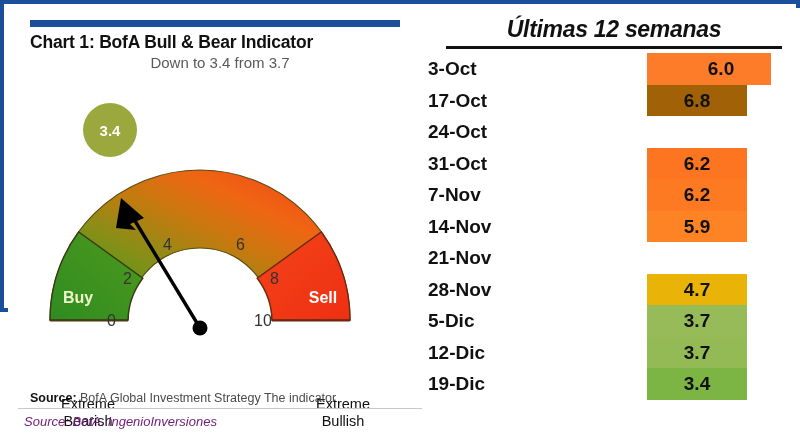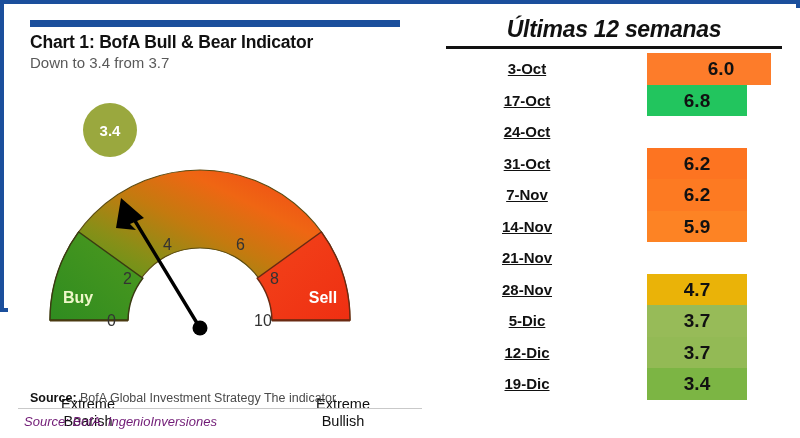--- a/index.html
+++ b/index.html
@@ -25,21 +25,21 @@
     position:absolute;left:22px;top:12px;width:370px;height:7px;
     background:#1b4f9c;
   }
   .chart-title{
     position:absolute;left:22px;top:24px;width:380px;
     font-size:17.5px;font-weight:bold;color:#111111;
     letter-spacing:-0.2px;white-space:nowrap;
   }
   .chart-sub{
     position:absolute;left:22px;top:46px;width:380px;
-    font-size:15px;color:#595959;white-space:nowrap;
+    font-size:15px;color:#595959;white-space:nowrap;text-align:center;
   }
 
   .gauge-wrap{position:absolute;left:0;top:70px;width:420px;height:300px;}
   .gauge-svg{position:absolute;left:0;top:0;}
 
   .bubble-text{
     font-size:15px;font-weight:bold;fill:#ffffff;
   }
   .tick-label{font-size:16px;fill:#333333;font-family:"Liberation Sans",sans-serif;}
   .zone-buy{font-size:16px;font-weight:bold;fill:#eef7c9;font-family:"Liberation Sans",sans-serif;}
@@ -80,25 +80,24 @@
   }
 
   .table{
     position:absolute;left:0px;top:45px;width:372px;
   }
   .trow{
     position:relative;height:31.5px;width:372px;
   }
   .tdate{
     position:absolute;left:0;top:0;width:208px;height:31.5px;
-    line-height:31.5px;text-align:center;
-    font-size:15px;font-weight:bold;color:#111111;
+    line-height:31.5px;text-align:left;
+    font-size:19px;font-weight:bold;color:#111111;
     padding-right:10px;box-sizing:border-box;
     white-space:nowrap;
-    text-decoration:underline;
   }
   .tval{
     position:absolute;left:219px;top:0;width:100px;height:31.5px;
     line-height:31.5px;text-align:center;
     font-size:19px;font-weight:bold;color:#111111;
   }
 </style>
 </head>
 <body>
 
@@ -179,21 +178,21 @@
   <div class="right-panel">
     <div class="panel-heading">Últimas 12 semanas</div>
     <div class="panel-underline"></div>
     <div class="table" id="weekly-table">
         <div class="trow">
           <div class="tdate">3-Oct</div>
           <div class="tval" style="background: rgb(253, 124, 42); padding-left: 24px;">6.0</div>
         </div>
         <div class="trow">
           <div class="tdate">17-Oct</div>
-          <div class="tval" style="background: #22c55e;">6.8</div>
+          <div class="tval" style="background: #a16207;">6.8</div>
         </div>
         <div class="trow">
           <div class="tdate">24-Oct</div>
         </div>
         <div class="trow">
           <div class="tdate">31-Oct</div>
           <div class="tval" style="background: rgb(253, 116, 33);">6.2</div>
         </div>
         <div class="trow">
           <div class="tdate">7-Nov</div>

